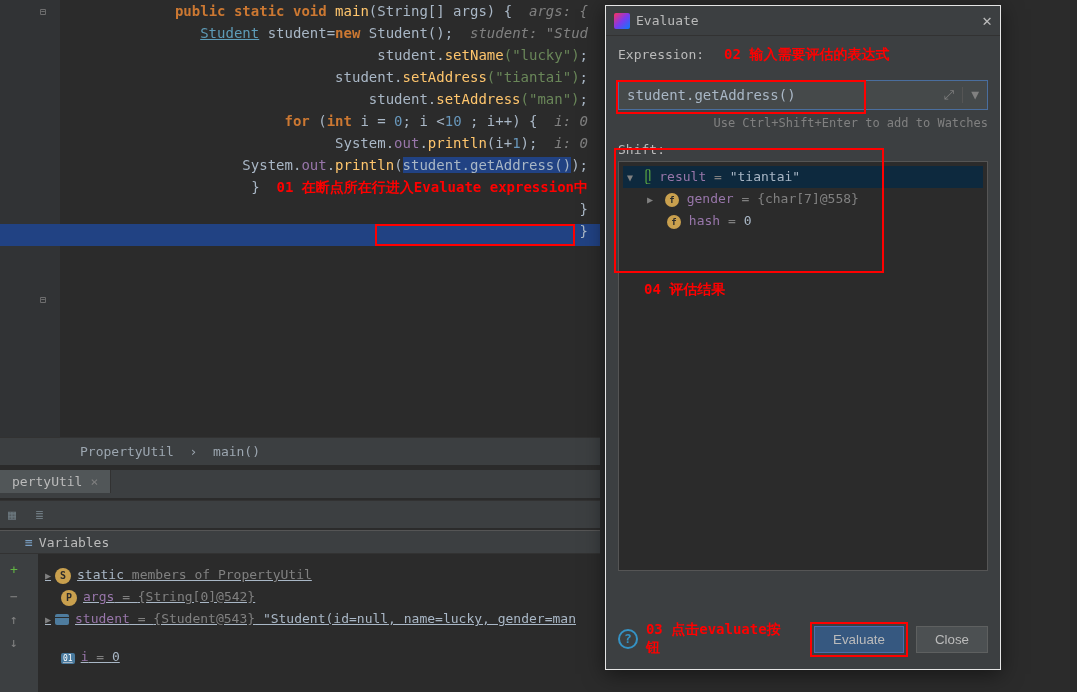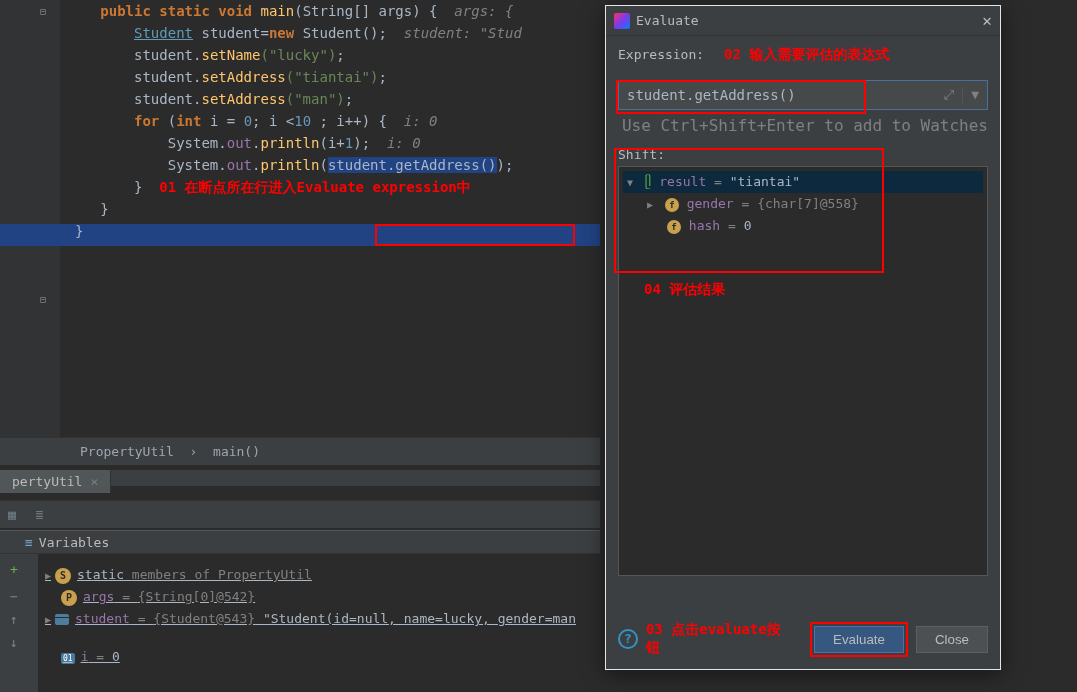--- a/index.html
+++ b/index.html
@@ -1,35 +1,35 @@
 <!DOCTYPE html>
 <html><head>
 <meta charset="utf-8">
 <style>
 * { margin: 0; padding: 0; box-sizing: border-box; }
 body { font-family: 'Consolas', 'Monaco', monospace; background: #2b2b2b; color: #a9b7c6; font-size: 13px; overflow: hidden; width: 1077px; height: 692px; position: relative; }
 .editor-area { position: absolute; left: 0; top: 0; width: 600px; height: 437px; background: #2b2b2b; }
 .gutter { position: absolute; left: 0; top: 0; width: 60px; height: 437px; background: #313335; }
 .gutter-icon { position: absolute; left: 40px; }
 .collapse-icon { color: #808080; font-size: 10px; }
-.code-area { position: absolute; left: 75px; top: 0; right: 12px; }
+.code-area { position: absolute; left: 75px; top: 0; right: 12px; text-align: right; }
 .code-line { height: 22px; line-height: 22px; white-space: pre; font-size: 14px; }
 .highlight-line { background: #214283; position: absolute; left: 0; right: 0; height: 22px; }
 .kw { color: #cc7832; font-weight: bold; }
 .str { color: #6a8759; }
 .num { color: #6897bb; }
 .comment { color: #808080; font-style: italic; }
 .method { color: #ffc66d; }
 .link { color: #5e9cb8; text-decoration: underline; }
 .field-ital { color: #9876aa; }
 .red-text { color: #ff0000; font-weight: bold; font-size: 14px; }
 .breakpoint { width: 14px; height: 14px; border-radius: 50%; background: #db5c5c; position: absolute; left: 12px; border: 1px solid #ff6b6b; }
 .sel-box { border: 2px solid #ff0000; position: absolute; }
 .breadcrumb { position: absolute; left: 0; top: 437px; width: 600px; height: 28px; background: #3c3f41; border-top: 1px solid #323232; line-height: 28px; padding-left: 80px; color: #9ca6b0; }
-.tab-bar { position: absolute; left: 0; top: 470px; width: 600px; height: 16px; background: #3c3f41; }
+.tab-bar { position: absolute; left: 0; top: 470px; width: 600px; height: 28px; background: #3c3f41; }
 .tab { display: inline-block; padding: 4px 12px; background: #515658; color: #bbbbbb; border-right: 1px solid #323232; }
 .tab-close { margin-left: 8px; color: #808080; }
 .toolbar { position: absolute; left: 0; top: 500px; width: 600px; height: 28px; background: #3c3f41; border-top: 1px solid #323232; padding-left: 8px; line-height: 28px; }
 .vars-header { position: absolute; left: 0; top: 530px; width: 600px; height: 24px; background: #3c3f41; border-top: 1px solid #555; border-bottom: 1px solid #323232; line-height: 24px; padding-left: 25px; color: #bbbbbb; }
 .vars-panel { position: absolute; left: 0; top: 554px; right: 0; bottom: 0; background: #2b2b2b; }
 .vars-sidebar { position: absolute; left: 0; top: 0; width: 38px; bottom: 0; background: #3c3f41; }
 .vars-content { position: absolute; left: 45px; top: 10px; right: 0; text-decoration: underline; }
 .var-row { height: 22px; line-height: 22px; white-space: nowrap; }
 .var-icon { display: inline-block; width: 16px; height: 16px; border-radius: 50%; text-align: center; line-height: 16px; font-size: 10px; font-weight: bold; margin-right: 6px; vertical-align: middle; }
 .icon-s { background: #c9a04e; color: #2b2b2b; }
@@ -42,21 +42,21 @@
 .tree-arrow { color: #808080; margin-right: 4px; font-size: 10px; }
 .dialog { position: absolute; left: 605px; top: 5px; width: 396px; height: 665px; background: #3c3f41; border: 1px solid #e5e5e5; box-shadow: 0 4px 20px rgba(0,0,0,0.5); }
 .dialog-title { height: 30px; background: #3c3f41; line-height: 30px; padding: 0 8px; border-bottom: 1px solid #323232; display: flex; align-items: center; }
 .dialog-title-text { flex: 1; color: #bbbbbb; margin-left: 6px; }
 .dialog-close { color: #bbbbbb; cursor: pointer; font-size: 16px; }
 .dialog-body { padding: 10px 12px; }
 .expr-label { color: #bbbbbb; margin-bottom: 18px; }
 .expr-input-wrap { border: 1px solid #4a6e9e; background: #45494a; height: 30px; display: flex; align-items: center; padding: 0 8px; }
 .expr-input { flex: 1; background: transparent; border: none; color: #a9b7c6; font-family: inherit; font-size: 14px; outline: none; }
 .expr-actions { display: flex; gap: 8px; }
-.hint { text-align: right; color: #808080; font-size: 16px; margin-top: 6px; }
+.hint { text-align: right; color: #808080; font-size: 12px; margin-top: 6px; }
 .result-label { color: #bbbbbb; margin-top: 12px; margin-bottom: 4px; }
 .result-tree { background: #2b2b2b; border: 1px solid #555; height: 410px; padding: 4px; overflow: auto; }
 .result-row { height: 22px; line-height: 22px; padding-left: 4px; }
 .result-row.selected { background: #0d293e; }
 .icon-green { color: #62b543; }
 .icon-f { background: #c9a04e; color: #2b2b2b; display: inline-block; width: 14px; height: 14px; border-radius: 50%; text-align: center; line-height: 14px; font-size: 9px; font-weight: bold; }
 .dialog-footer { position: absolute; bottom: 12px; left: 12px; right: 12px; display: flex; align-items: center; gap: 8px; }
 .btn { padding: 5px 18px; background: #4c5052; border: 1px solid #5e6060; color: #bbbbbb; cursor: pointer; }
 .btn-primary { background: #365880; border-color: #4b6eaf; color: #bbbbbb; }
 .help-icon { width: 20px; height: 20px; border-radius: 50%; border: 2px solid #3592c4; color: #3592c4; text-align: center; line-height: 16px; font-weight: bold; }

